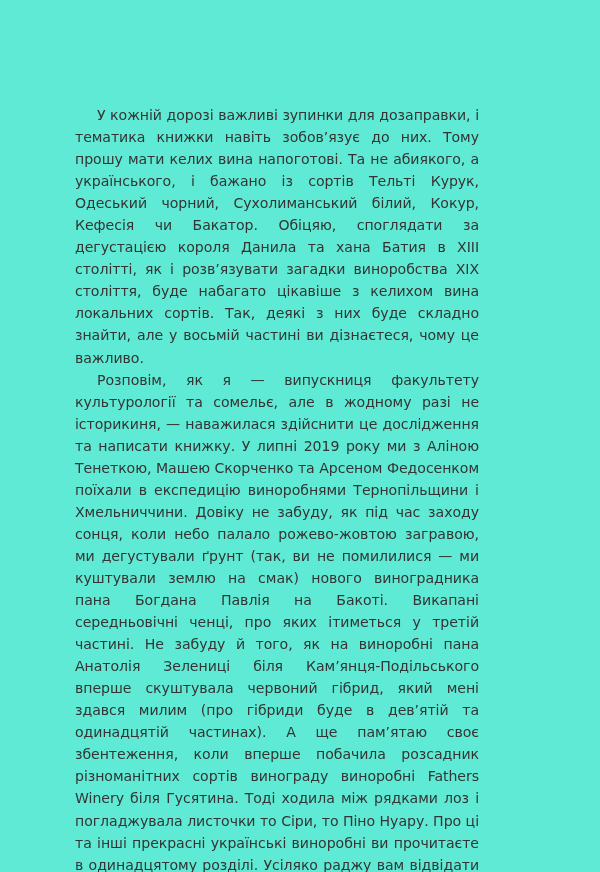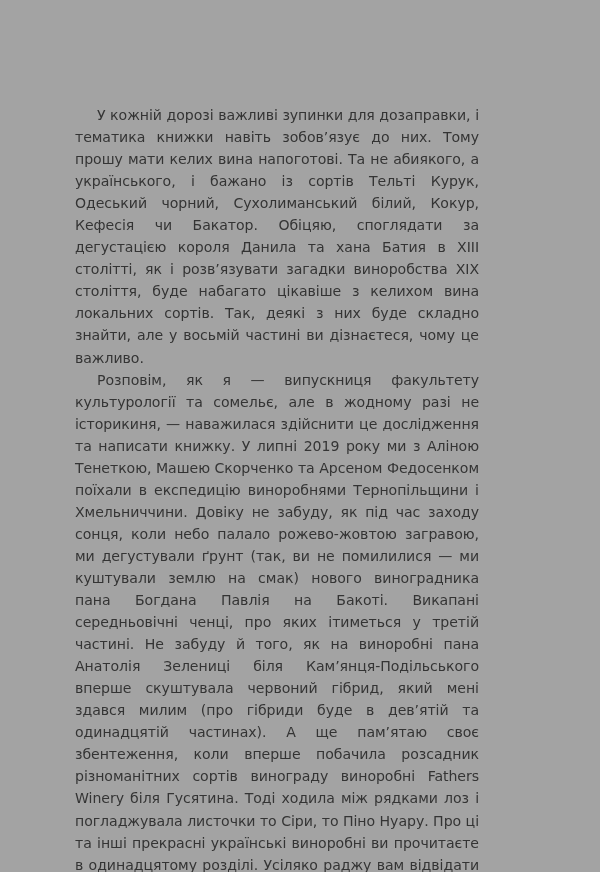--- a/index.html
+++ b/index.html
@@ -12,21 +12,21 @@
     width: 600px;
     height: 872px;
     position: relative;
     overflow: hidden;
     font-family: "DejaVu Sans", "Liberation Sans", sans-serif;
   }
 
   .page {
     position: absolute;
     inset: 0;
-    background: #a3a3a3;
+    background: #5eead4;
   }
 
   
   .text-column {
     position: absolute;
     left: 75px;
     top: 104px;
     width: 404px;
   }
 

